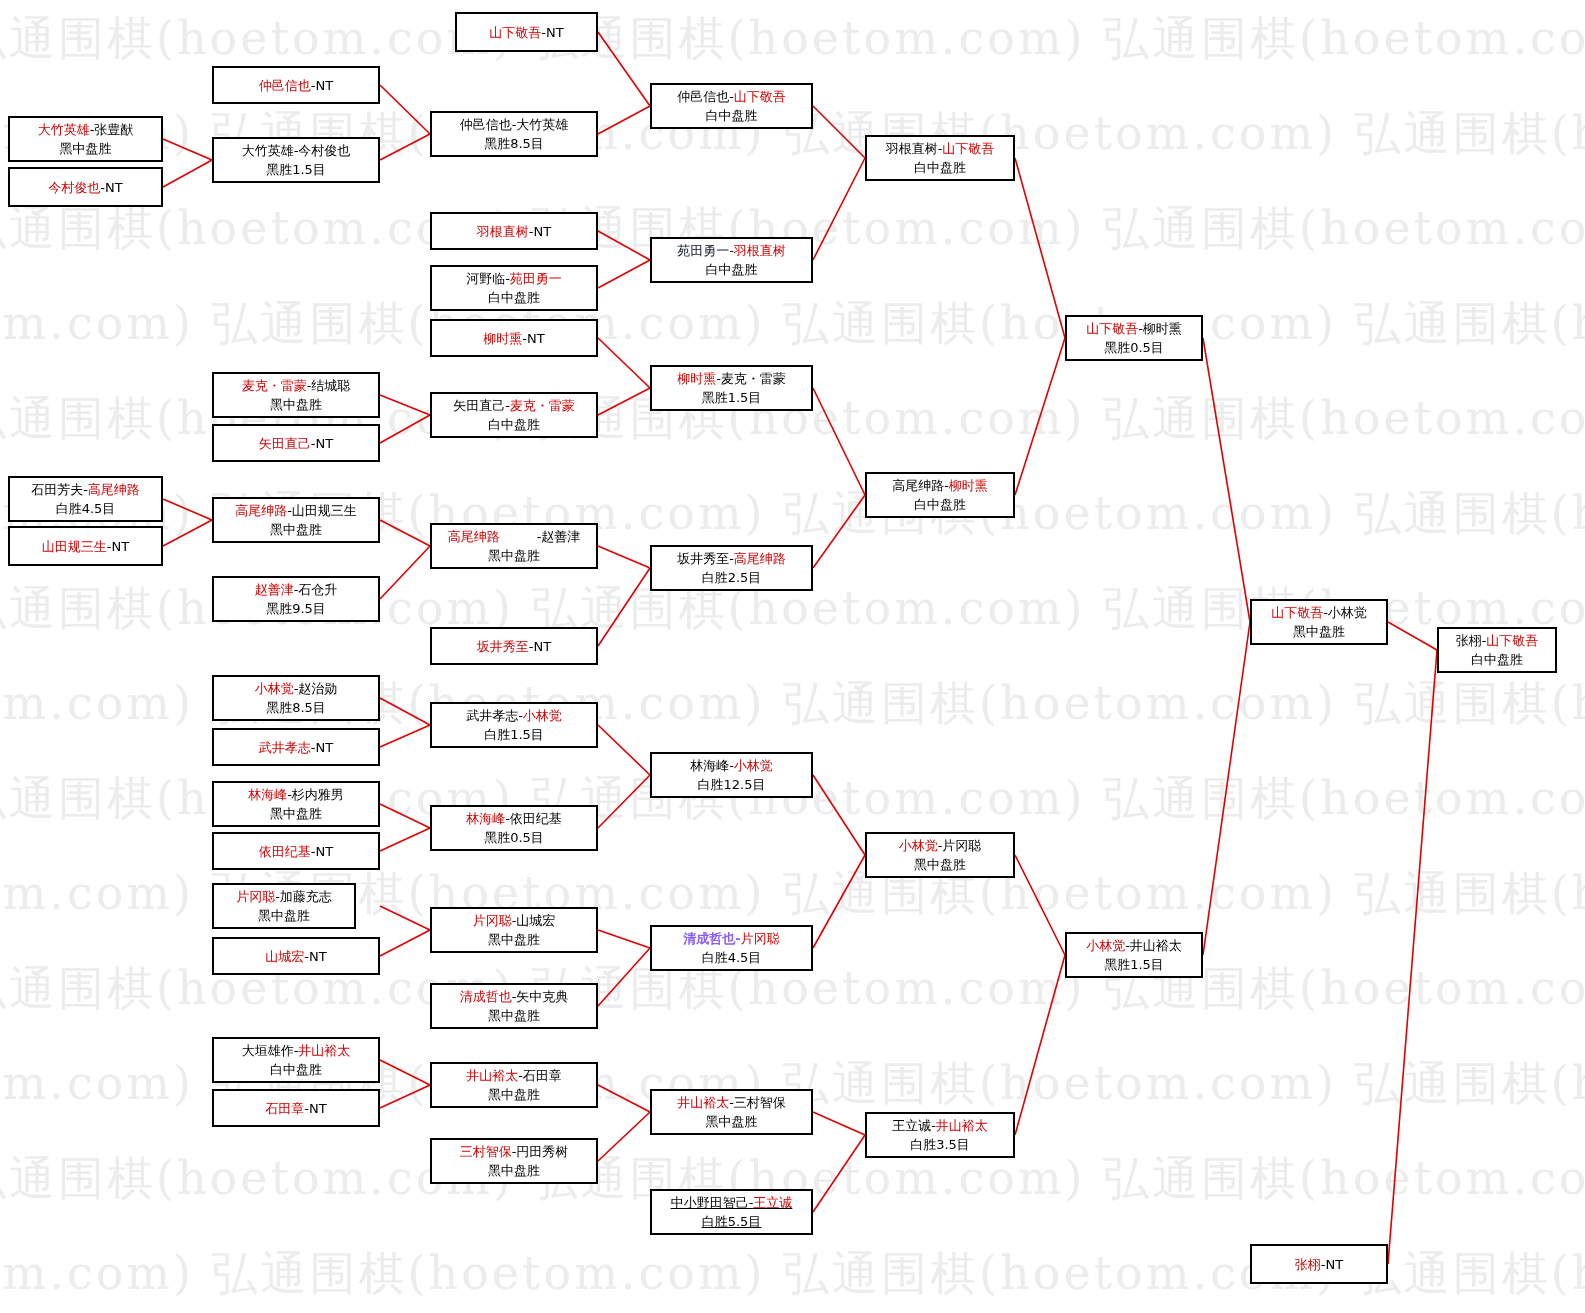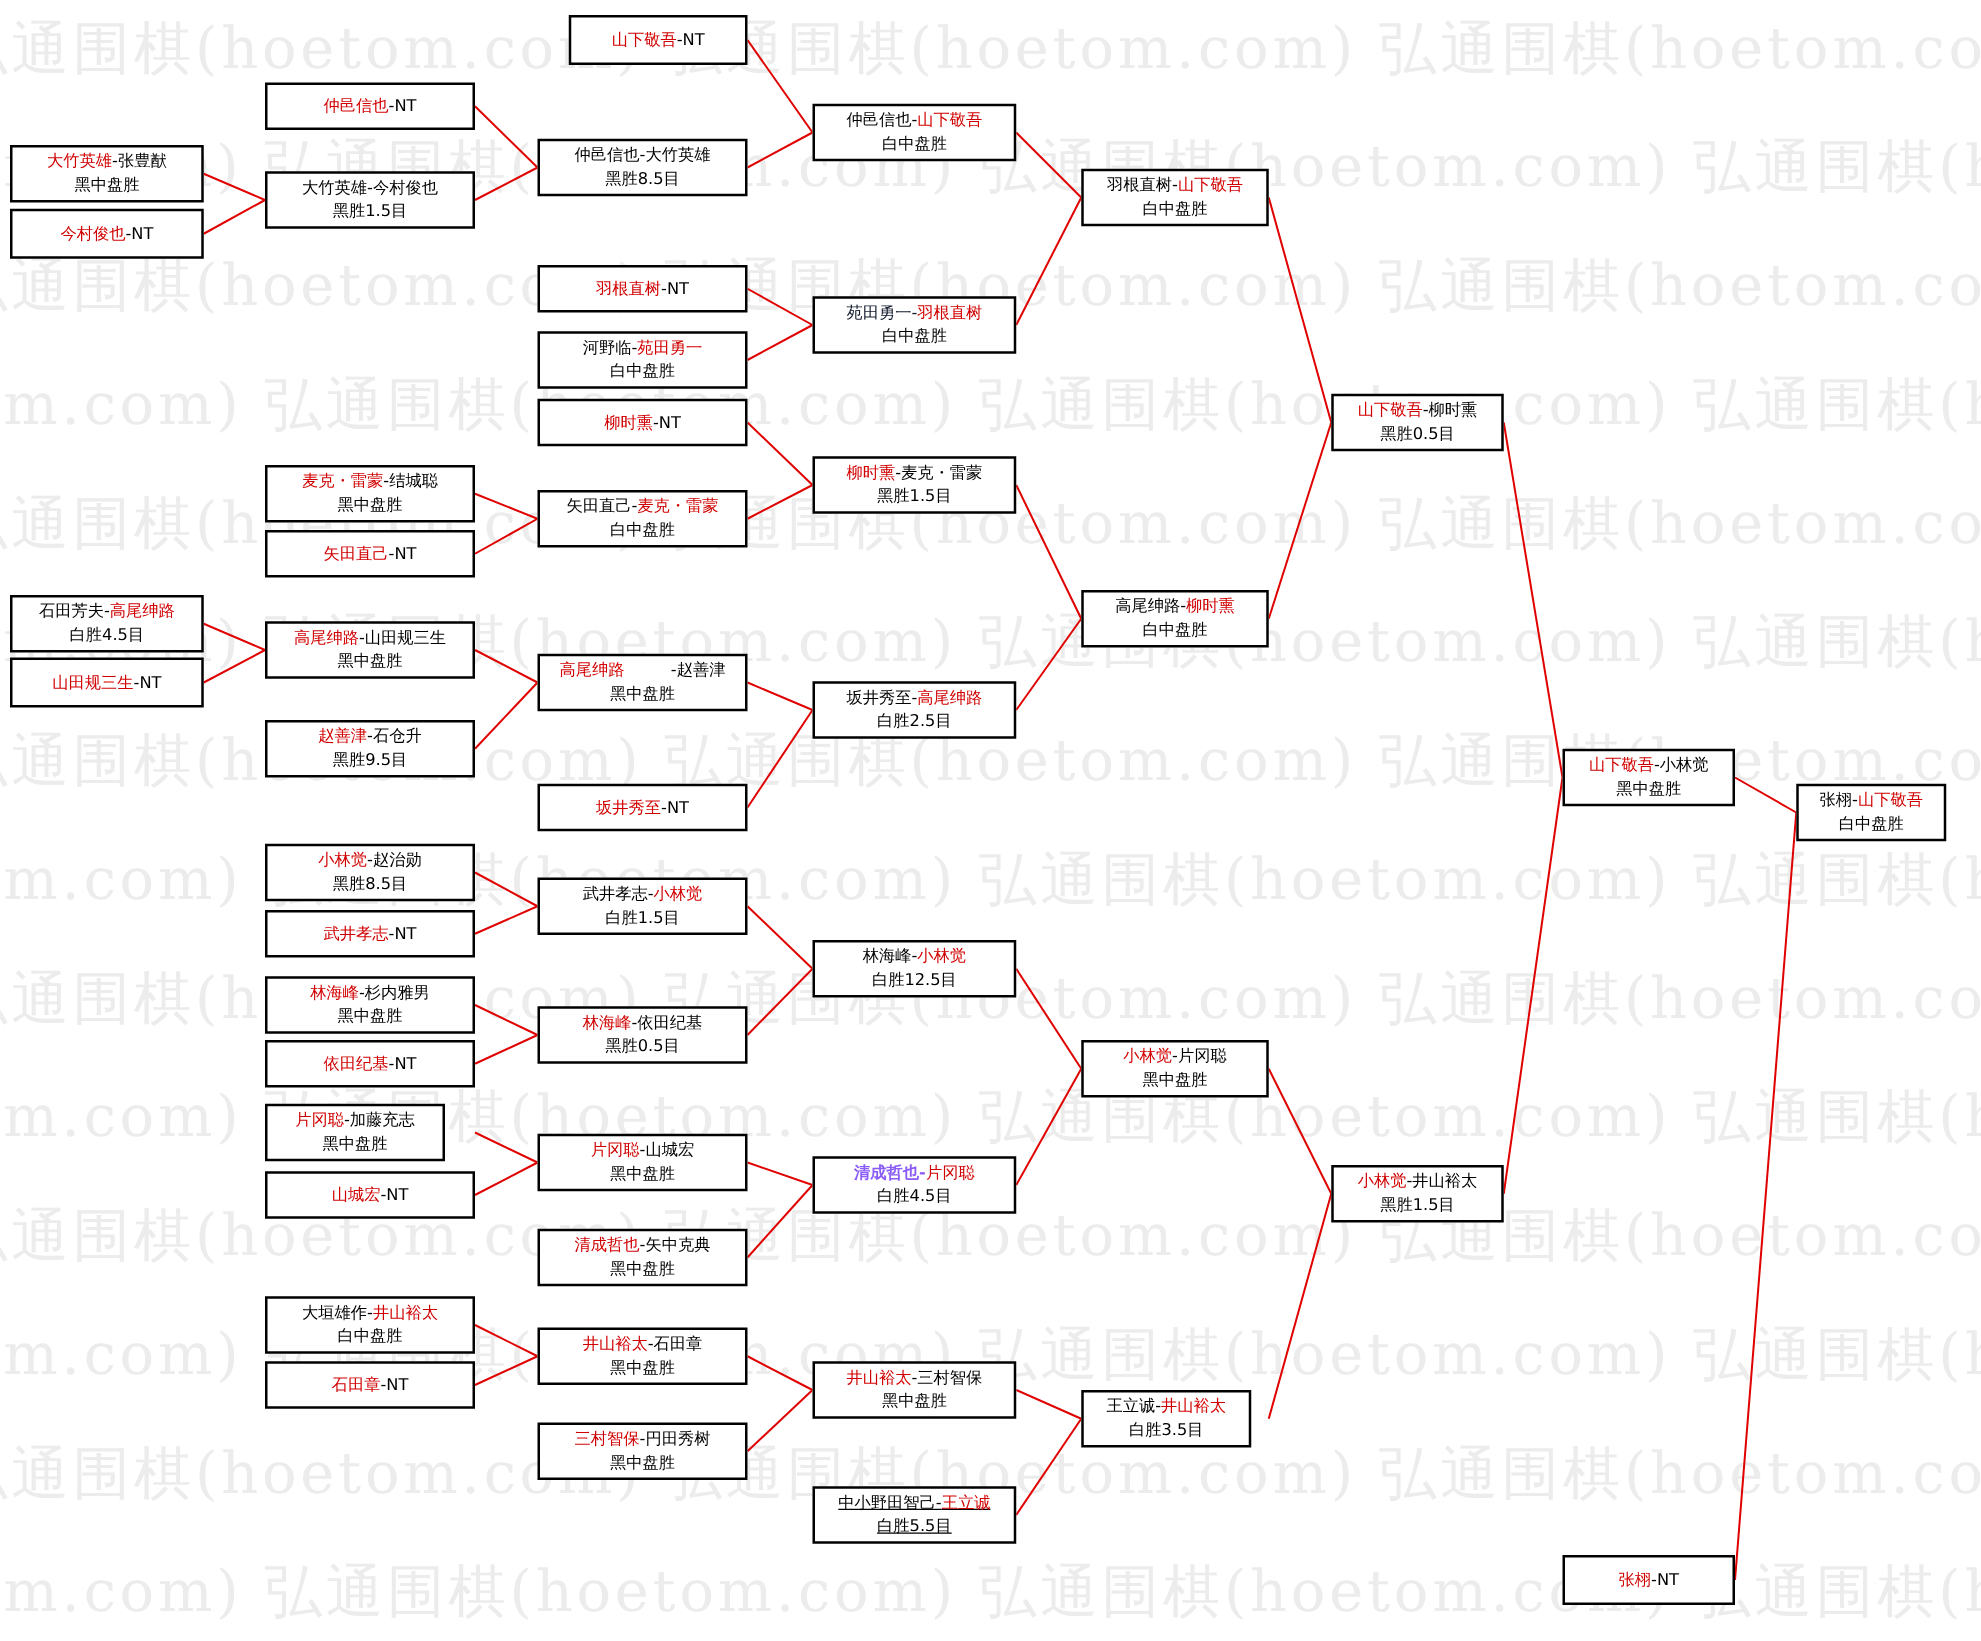--- a/index.html
+++ b/index.html
@@ -247,21 +247,21 @@
       <div class="l2">白中盘胜</div>
     </div>
     <div class="box" style="left: 865px; top: 472px; width: 150px; height: 46px; border-color: rgb(0, 0, 0); background: rgb(255, 255, 255);">
       <div class="l1"><span style="color: rgb(0, 0, 0);">高尾绅路-</span><span style="color: rgb(209, 0, 0);">柳时熏</span></div>
       <div class="l2">白中盘胜</div>
     </div>
     <div class="box" style="left: 865px; top: 832px; width: 150px; height: 46px; border-color: rgb(0, 0, 0); background: rgb(255, 255, 255);">
       <div class="l1"><span style="color: rgb(209, 0, 0);">小林觉</span><span style="color: rgb(0, 0, 0);">-片冈聪</span></div>
       <div class="l2">黑中盘胜</div>
     </div>
-    <div class="box" style="left: 865px; top: 1112px; width: 136px; height: 46px; border-color: rgb(0, 0, 0); background: rgb(255, 255, 255);">
+    <div class="box" style="left: 865px; top: 1112px; width: 150px; height: 46px; border-color: rgb(0, 0, 0); background: rgb(255, 255, 255);">
       <div class="l1"><span style="color: rgb(0, 0, 0);">王立诚-</span><span style="color: rgb(209, 0, 0);">井山裕太</span></div>
       <div class="l2">白胜3.5目</div>
     </div>
     <div class="box" style="left: 1065px; top: 315px; width: 138px; height: 46px; border-color: rgb(0, 0, 0); background: rgb(255, 255, 255);">
       <div class="l1"><span style="color: rgb(209, 0, 0);">山下敬吾</span><span style="color: rgb(0, 0, 0);">-柳时熏</span></div>
       <div class="l2">黑胜0.5目</div>
     </div>
     <div class="box" style="left: 1065px; top: 932px; width: 138px; height: 46px; border-color: rgb(0, 0, 0); background: rgb(255, 255, 255);">
       <div class="l1"><span style="color: rgb(209, 0, 0);">小林觉</span><span style="color: rgb(0, 0, 0);">-井山裕太</span></div>
       <div class="l2">黑胜1.5目</div>

